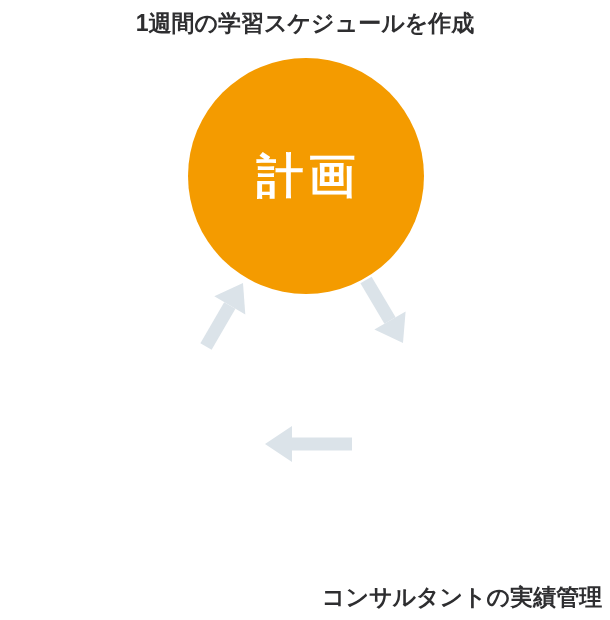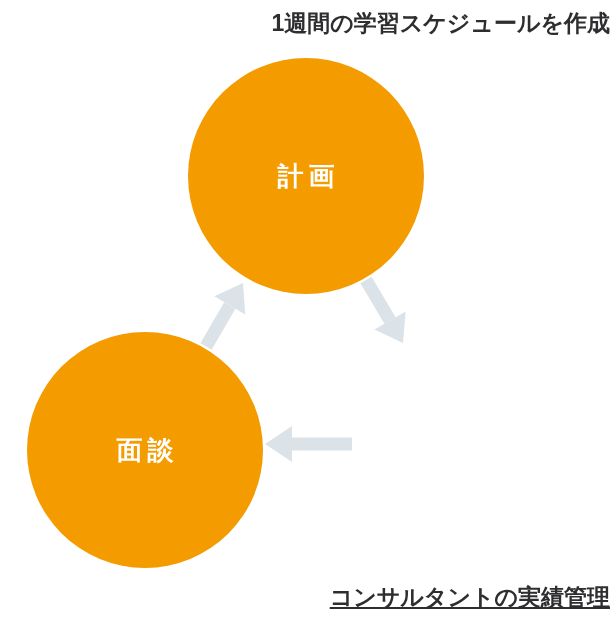--- a/index.html
+++ b/index.html
@@ -19,42 +19,42 @@
     width: 610px;
     height: 620px;
     background: var(--background);
     overflow: hidden;
   }
   .caption {
     position: absolute;
     font-size: 23px;
     font-weight: bold;
     color: var(--caption-text);
-    text-align: right;
+    text-align: center;
     white-space: nowrap;
     line-height: 1.2;
   }
   .caption-top    { top: 10px;  left: 0;     width: 610px; }
   .caption-bleft  { top: 584px; left: 0;     width: 296px; }
-  .caption-bright { top: 584px; left: 314px; width: 296px; text-decoration: underline; }
+  .caption-bright { top: 584px; left: 314px; width: 296px; }
   .circle {
     position: absolute;
     width: 236px;
     height: 236px;
     border-radius: 50%;
     background: var(--circle);
     display: flex;
     align-items: center;
     justify-content: center;
   }
   .circle-plan      { left: 188px; top: 58px;  }
   .circle-interview { left: 27px;  top: 332px; }
   .circle-execute   { left: 347px; top: 332px; }
   .node-label {
-    font-size: 26px;
+    font-size: 47px;
     font-weight: bold;
     color: var(--node-text);
     letter-spacing: 5px;
     padding-left: 5px;
     white-space: nowrap;
   }
   svg.arrows {
     position: absolute;
     left: 0; top: 0;
     width: 610px;
@@ -83,21 +83,18 @@
     <g>
       <line class="arrow-shaft" x1="206" y1="346.5" x2="229.8" y2="305.4"></line>
       <polygon class="arrow-head" points="243,283 245.3,314.5 214.3,296.3"></polygon>
     </g>
   </svg>
 
   <div class="circle circle-plan">
     <span class="node-label">計画</span>
   </div>
 
-  <div class="circle circle-interview">
-    <span class="node-label">面談</span>
-  </div>
 
 
 
   <div class="caption caption-bright">コンサルタントの実績管理</div>
 
 </div>
 
 </body></html>

